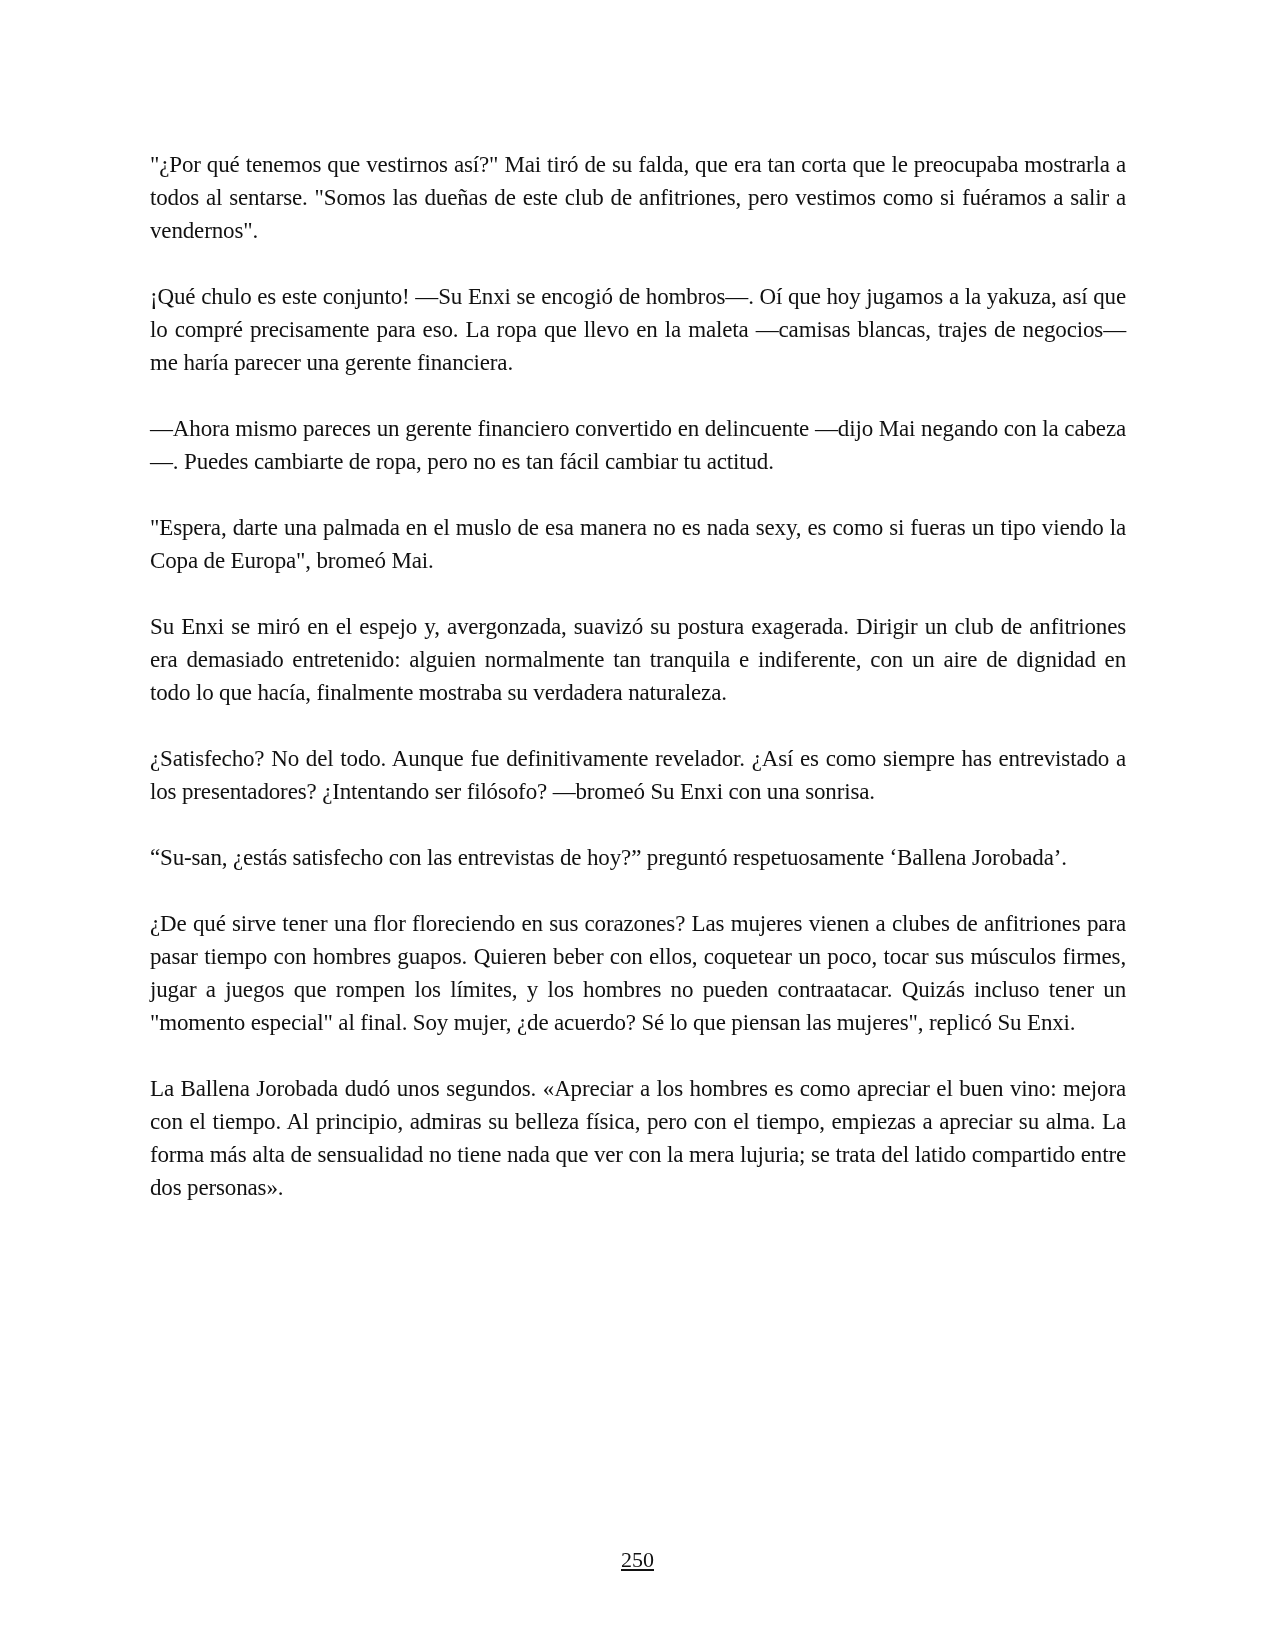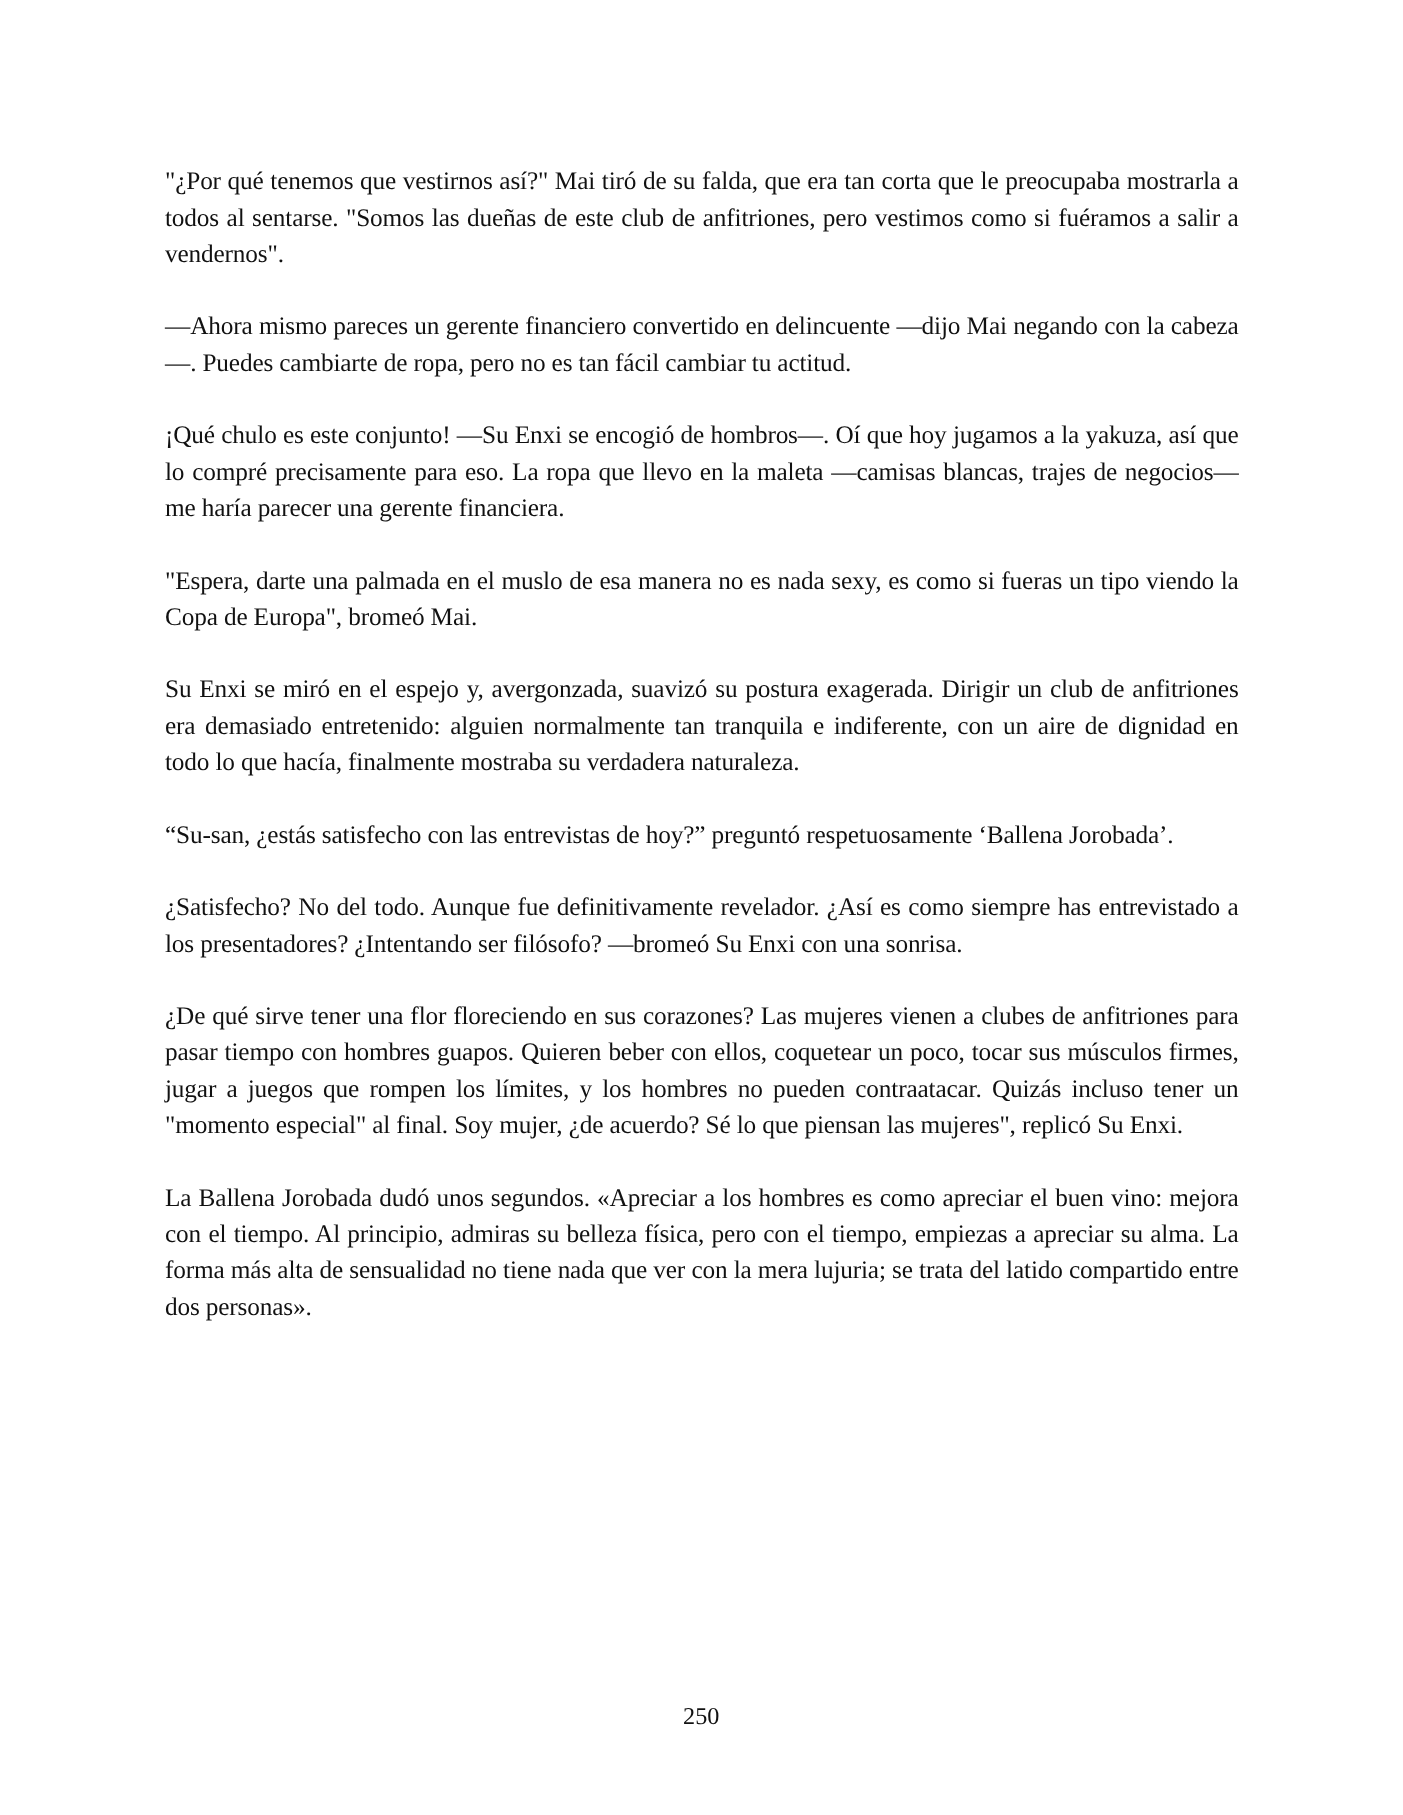--- a/index.html
+++ b/index.html
@@ -29,30 +29,31 @@
     letter-spacing: -0.15px;
   }
   .page-number {
     position: absolute;
     left: 0;
     width: 1275px;
     top: 1545px;
     text-align: center;
     font-size: 22px;
     line-height: 30px;
+    text-decoration: underline;
   }
 </style>
 </head>
 <body>
 
 <div class="page-body">
   <p class="para">"¿Por qué tenemos que vestirnos así?" Mai tiró de su falda, que era tan corta que le preocupaba mostrarla a todos al sentarse. "Somos las dueñas de este club de anfitriones, pero vestimos como si fuéramos a salir a vendernos".</p>
+  <p class="para">¡Qué chulo es este conjunto! —Su Enxi se encogió de hombros—. Oí que hoy jugamos a la yakuza, así que lo compré precisamente para eso. La ropa que llevo en la maleta —camisas blancas, trajes de negocios— me haría parecer una gerente financiera.</p>
   <p class="para">—Ahora mismo pareces un gerente financiero convertido en delincuente —dijo Mai negando con la cabeza—. Puedes cambiarte de ropa, pero no es tan fácil cambiar tu actitud.</p>
-  <p class="para">¡Qué chulo es este conjunto! —Su Enxi se encogió de hombros—. Oí que hoy jugamos a la yakuza, así que lo compré precisamente para eso. La ropa que llevo en la maleta —camisas blancas, trajes de negocios— me haría parecer una gerente financiera.</p>
   <p class="para">"Espera, darte una palmada en el muslo de esa manera no es nada sexy, es como si fueras un tipo viendo la Copa de Europa", bromeó Mai.</p>
   <p class="para">Su Enxi se miró en el espejo y, avergonzada, suavizó su postura exagerada. Dirigir un club de anfitriones era demasiado entretenido: alguien normalmente tan tranquila e indiferente, con un aire de dignidad en todo lo que hacía, finalmente mostraba su verdadera naturaleza.</p>
+  <p class="para">¿Satisfecho? No del todo. Aunque fue definitivamente revelador. ¿Así es como siempre has entrevistado a los presentadores? ¿Intentando ser filósofo? —bromeó Su Enxi con una sonrisa.</p>
   <p class="para">“Su-san, ¿estás satisfecho con las entrevistas de hoy?” preguntó respetuosamente ‘Ballena Jorobada’.</p>
-  <p class="para">¿Satisfecho? No del todo. Aunque fue definitivamente revelador. ¿Así es como siempre has entrevistado a los presentadores? ¿Intentando ser filósofo? —bromeó Su Enxi con una sonrisa.</p>
   <p class="para">¿De qué sirve tener una flor floreciendo en sus corazones? Las mujeres vienen a clubes de anfitriones para pasar tiempo con hombres guapos. Quieren beber con ellos, coquetear un poco, tocar sus músculos firmes, jugar a juegos que rompen los límites, y los hombres no pueden contraatacar. Quizás incluso tener un "momento especial" al final. Soy mujer, ¿de acuerdo? Sé lo que piensan las mujeres", replicó Su Enxi.</p>
   <p class="para">La Ballena Jorobada dudó unos segundos. «Apreciar a los hombres es como apreciar el buen vino: mejora con el tiempo. Al principio, admiras su belleza física, pero con el tiempo, empiezas a apreciar su alma. La forma más alta de sensualidad no tiene nada que ver con la mera lujuria; se trata del latido compartido entre dos personas».</p>
 </div>
 
 <div class="page-number">250</div>
 
 </body></html>

